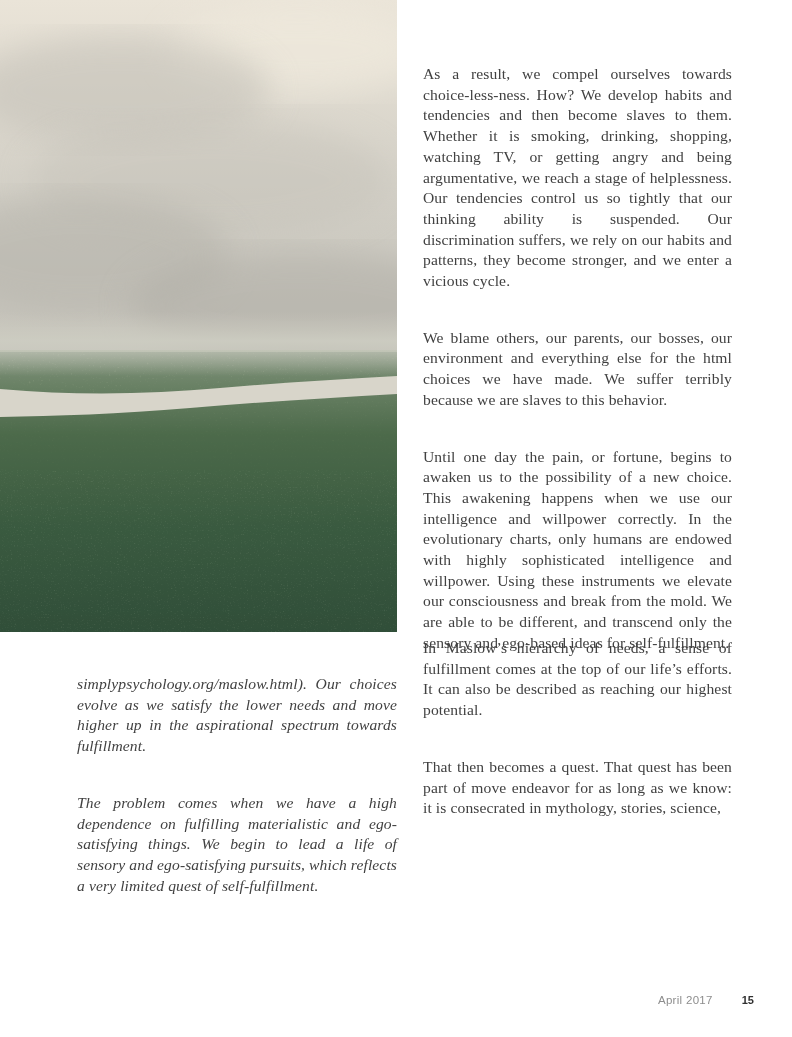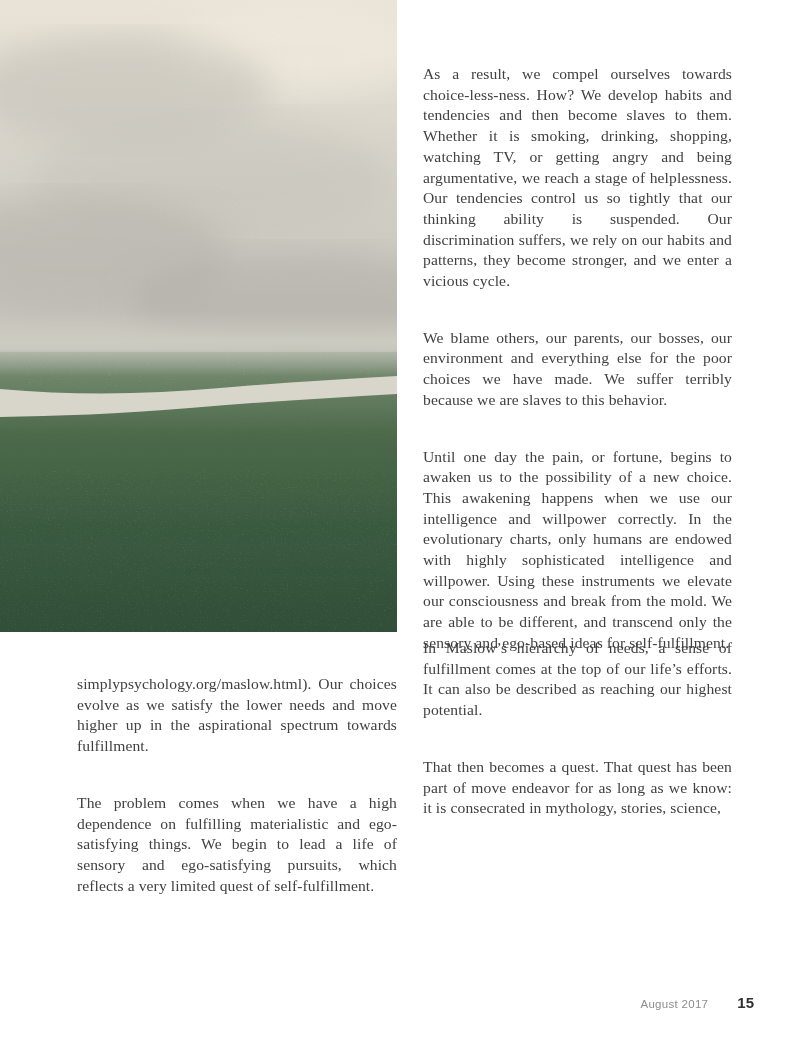--- a/index.html
+++ b/index.html
@@ -25,21 +25,21 @@
   }
   .photo svg {
     display: block;
     width: 100%;
     height: 100%;
   }
   .col {
     position: absolute;
   }
   .col-right-top  { left: 423px; top: 64px;  width: 309px; }
-  .col-left-bottom{ left: 77px;  top: 674px; width: 320px; }
+  .col-left-bottom{ left: 77px;  top: 674px; width: 320px; font-style: italic; }
   .col-right-bottom{ left: 423px; top: 638px; width: 309px; }
   p.body-text {
     margin: 0 0 36px 0;
     font-size: 15.6px;
     line-height: 20.7px;
     text-align: justify;
     color: #414141;
     letter-spacing: 0.1px;
   }
   p.body-text:last-child { margin-bottom: 0; }
@@ -51,21 +51,21 @@
     align-items: baseline;
     gap: 29px;
     font-family: "Liberation Sans", sans-serif;
   }
   .footer-date {
     font-size: 11.5px;
     color: #8d8d8d;
     letter-spacing: 0.3px;
   }
   .footer-num {
-    font-size: 15px;
+    font-size: 11px;
     font-weight: bold;
     color: #303030;
   }
 </style>
 </head>
 <body>
 
 <div class="page">
 
   <div class="photo">
@@ -114,32 +114,32 @@
       <path d="M0,389 C80,396 150,394 220,388 C280,383 340,379 397,376 L397,394 C330,398 260,402 190,408 C120,414 55,416 0,417 Z" fill="#d8d5ca"></path>
 
       <rect x="0" y="470" width="397" height="162" filter="url(#lightSpeck)" opacity="0.4"></rect>
 
       <rect x="0" y="312" width="397" height="64" fill="url(#fogG)"></rect>
     </svg>
   </div>
 
   <div class="col col-right-top">
     <p class="body-text">As a result, we compel ourselves towards choice-less-ness. How? We develop habits and tendencies and then become slaves to them. Whether it is smoking, drinking, shopping, watching TV, or getting angry and being argumentative, we reach a stage of helplessness. Our tendencies control us so tightly that our thinking ability is suspended. Our discrimination suffers, we rely on our habits and patterns, they become stronger, and we enter a vicious cycle.</p>
-    <p class="body-text">We blame others, our parents, our bosses, our environment and everything else for the poor choices we have made. We suffer terribly because we are slaves to this behavior.</p>
+    <p class="body-text">We blame others, our parents, our bosses, our environment and everything else for the html choices we have made. We suffer terribly because we are slaves to this behavior.</p>
     <p class="body-text">Until one day the pain, or fortune, begins to awaken us to the possibility of a new choice. This awakening happens when we use our intelligence and willpower correctly. In the evolutionary charts, only humans are endowed with highly sophisticated intelligence and willpower. Using these instruments we elevate our consciousness and break from the mold. We are able to be different, and transcend only the sensory and ego-based ideas for self-fulfillment.</p>
   </div>
 
   <div class="col col-left-bottom">
     <p class="body-text">simplypsychology.org/maslow.html). Our choices evolve as we satisfy the lower needs and move higher up in the aspirational spectrum towards fulfillment.</p>
     <p class="body-text">The problem comes when we have a high dependence on fulfilling materialistic and ego-satisfying things. We begin to lead a life of sensory and ego-satisfying pursuits, which reflects a very limited quest of self-fulfillment.</p>
   </div>
 
   <div class="col col-right-bottom">
     <p class="body-text">In Maslow’s hierarchy of needs, a sense of fulfillment comes at the top of our life’s efforts. It can also be described as reaching our highest potential.</p>
     <p class="body-text">That then becomes a quest. That quest has been part of move endeavor for as long as we know: it is consecrated in mythology, stories, science,</p>
   </div>
 
   <div class="footer">
-    <span class="footer-date">August 2017</span>
+    <span class="footer-date">April 2017</span>
     <span class="footer-num">15</span>
   </div>
 
 </div>
 
 </body></html>

